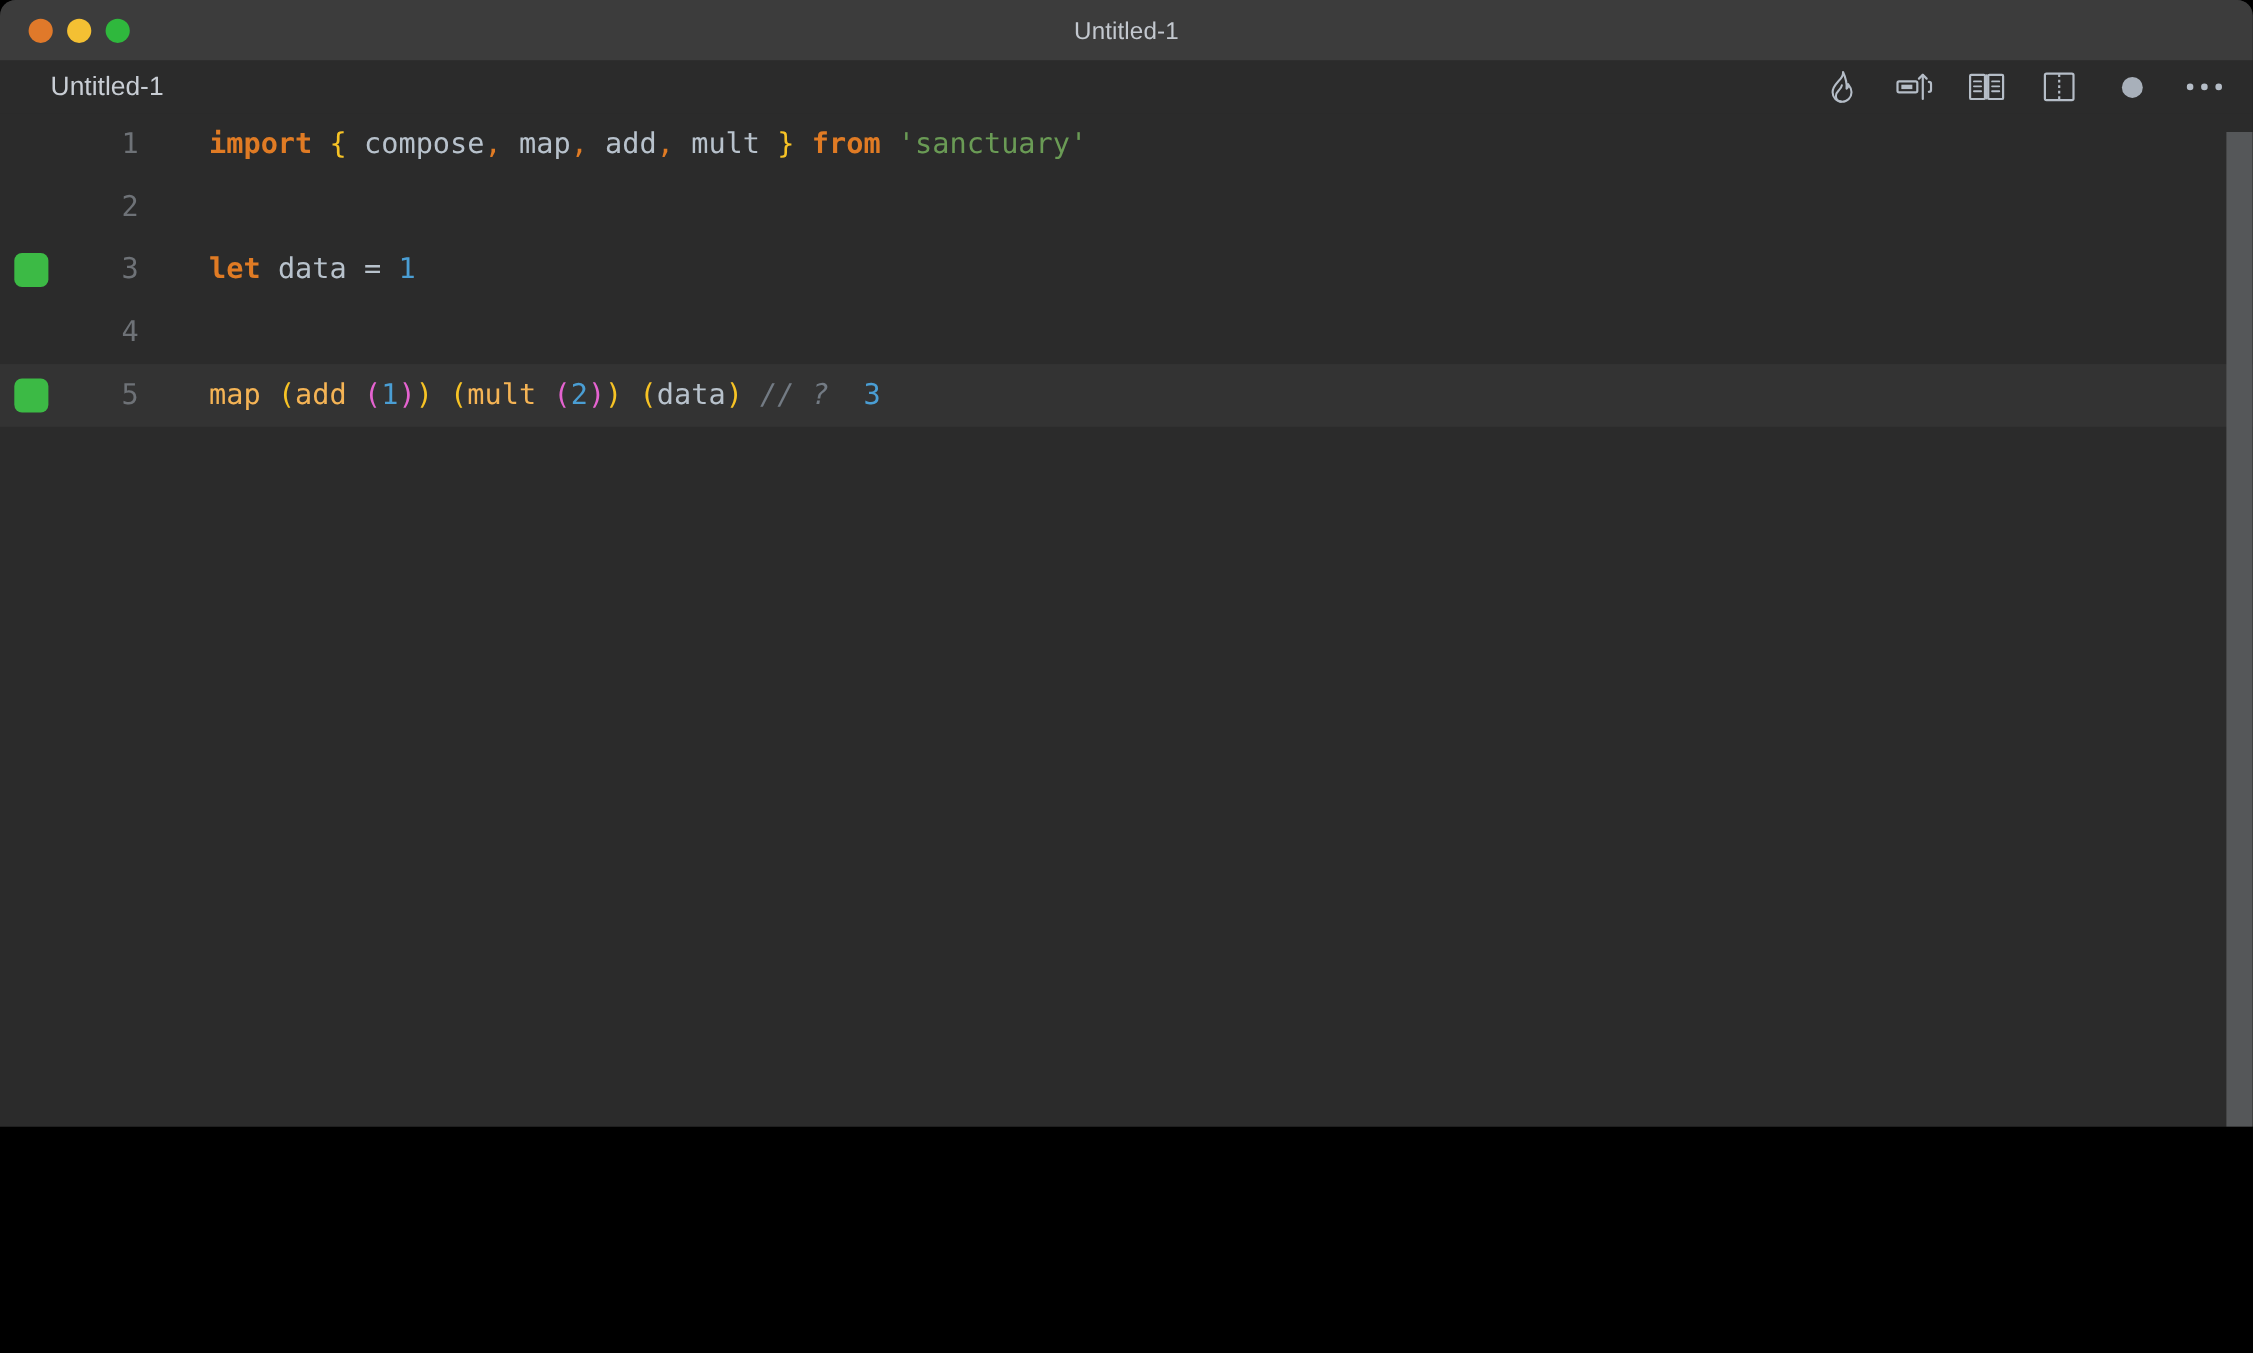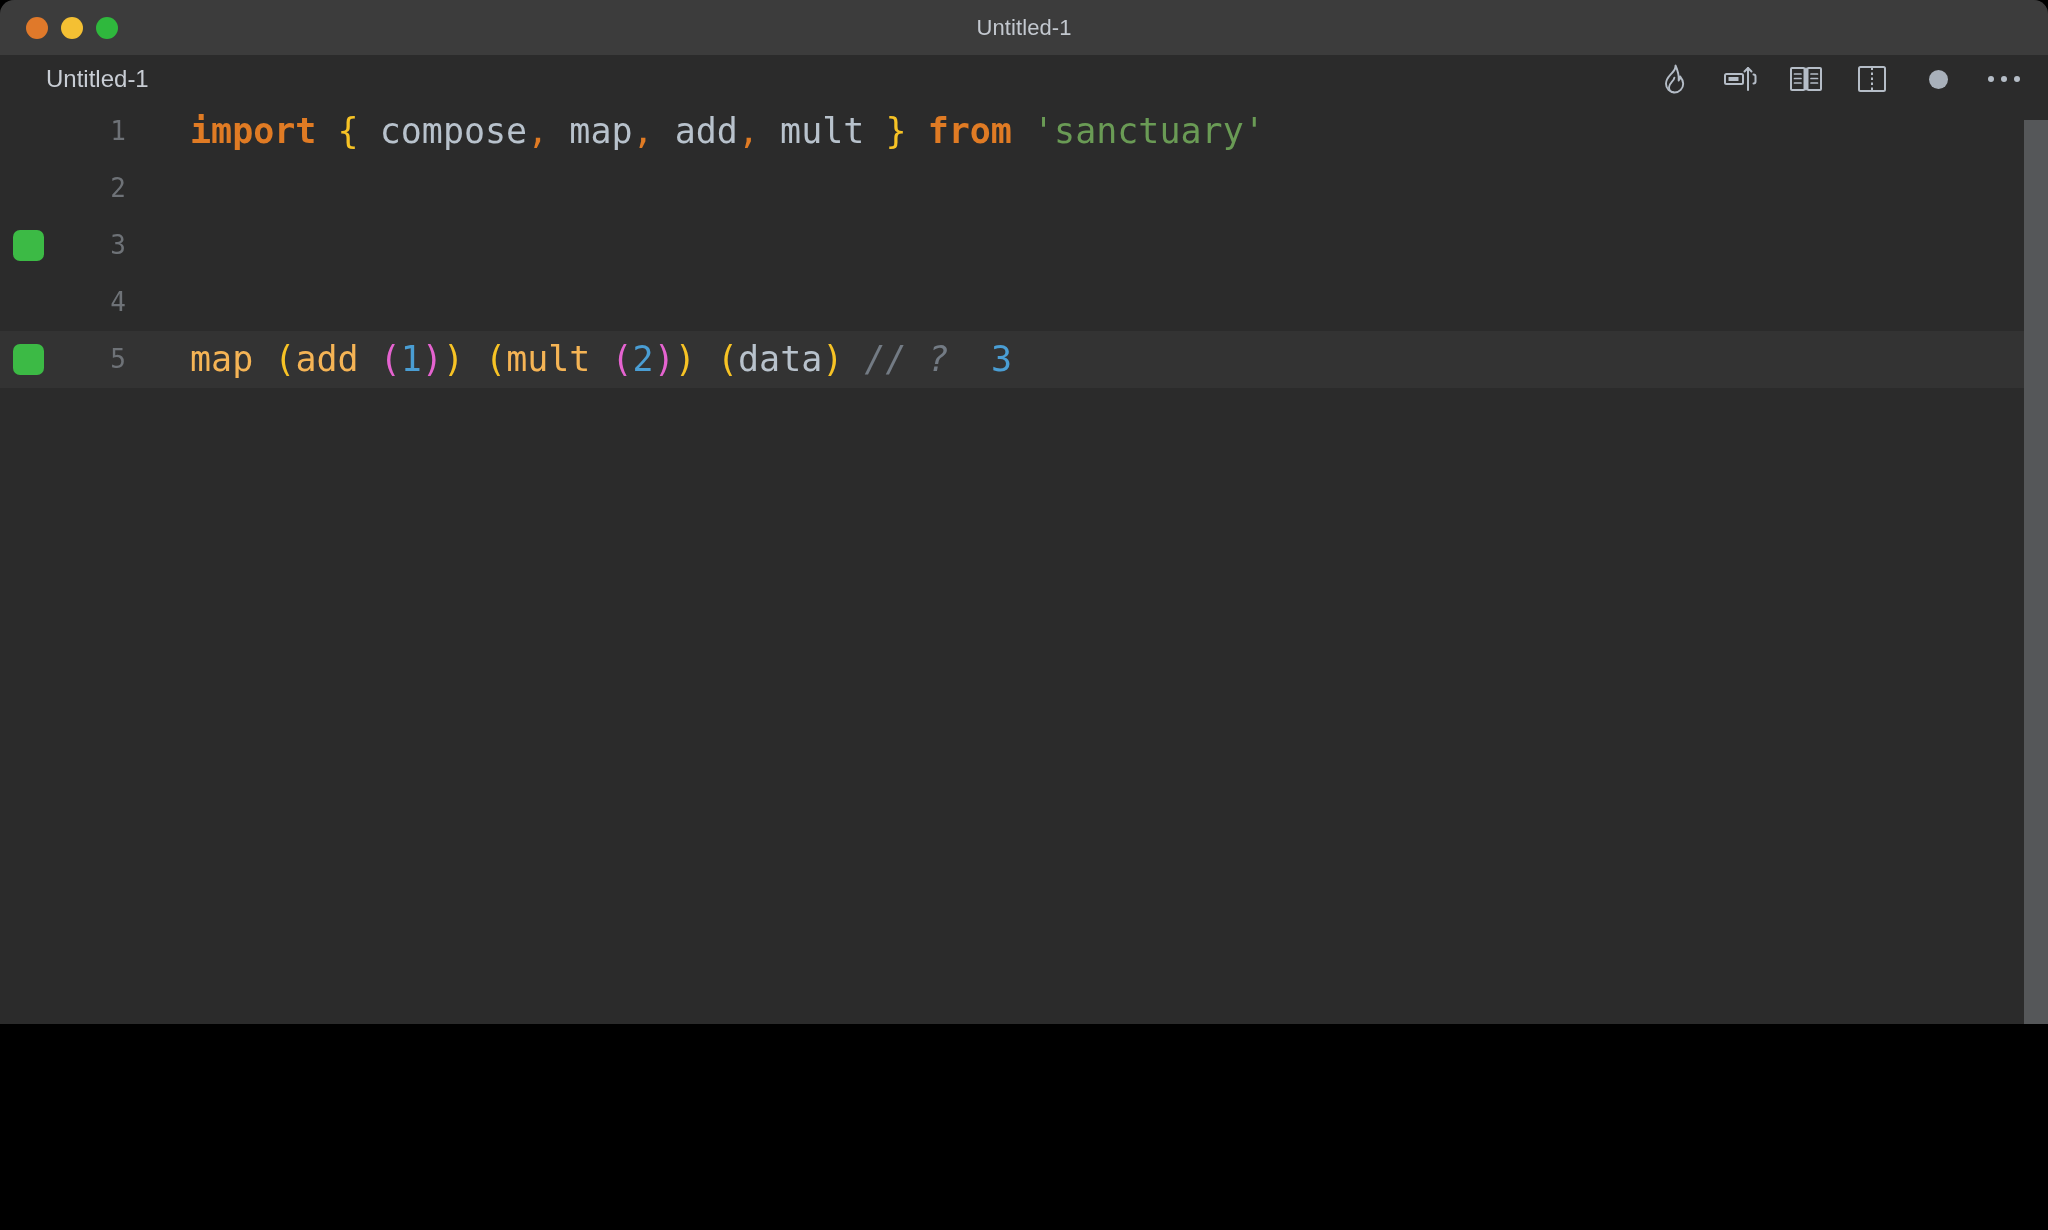--- a/index.html
+++ b/index.html
@@ -165,21 +165,21 @@
     font-family: "DejaVu Sans Mono", monospace;
     font-size: 26px;
   }
   .ltext {
     position: absolute;
     left: 190px;
     top: 0;
     height: 57px;
     line-height: 57px;
     font-family: "DejaVu Sans Mono", monospace;
-    font-size: 35px;
+    font-size: 26px;
     white-space: pre;
     letter-spacing: 0px;
   }
 
   
   .t-kw     { color: #e07b24; font-weight: bold; }
   .t-id     { color: #b8c2cc; }
   .t-punc   { color: #e07b24; }
   .t-brace  { color: #f7c325; }
   .t-str    { color: #6a9b55; }
@@ -275,20 +275,21 @@
           <div class="lnum">1</div>
           <div class="ltext"><span class="t-kw">import</span><span class="t-id"> </span><span class="t-brace">{</span><span class="t-id"> </span><span class="t-id">compose</span><span class="t-punc">,</span><span class="t-id"> </span><span class="t-id">map</span><span class="t-punc">,</span><span class="t-id"> </span><span class="t-id">add</span><span class="t-punc">,</span><span class="t-id"> </span><span class="t-id">mult</span><span class="t-id"> </span><span class="t-brace">}</span><span class="t-id"> </span><span class="t-kw">from</span><span class="t-id"> </span><span class="t-str">'sanctuary'</span></div>
         </div>
         <div class="code-line">
           <div class="lnum">2</div>
           <div class="ltext"></div>
         </div>
         <div class="code-line">
           <div class="gutter-mark" style="background: rgb(60, 186, 69);"></div>
           <div class="lnum">3</div>
+          <div class="ltext"><span class="t-kw">let</span><span class="t-id"> </span><span class="t-id">data</span><span class="t-id"> </span><span class="t-op">=</span><span class="t-id"> </span><span class="t-num">1</span></div>
         </div>
         <div class="code-line">
           <div class="lnum">4</div>
           <div class="ltext"></div>
         </div>
         <div class="code-line">
           <div class="line-hl"></div>
           <div class="gutter-mark" style="background: rgb(60, 186, 69);"></div>
           <div class="lnum">5</div>
           <div class="ltext"><span class="t-fn">map</span><span class="t-id"> </span><span class="t-par1">(</span><span class="t-fn">add</span><span class="t-id"> </span><span class="t-par2">(</span><span class="t-num">1</span><span class="t-par2">)</span><span class="t-par1">)</span><span class="t-id"> </span><span class="t-par1">(</span><span class="t-fn">mult</span><span class="t-id"> </span><span class="t-par2">(</span><span class="t-num">2</span><span class="t-par2">)</span><span class="t-par1">)</span><span class="t-id"> </span><span class="t-par1">(</span><span class="t-id">data</span><span class="t-par1">)</span><span class="t-id"> </span><span class="t-comment">// ?</span><span class="t-id">  </span><span class="t-result">3</span></div>

